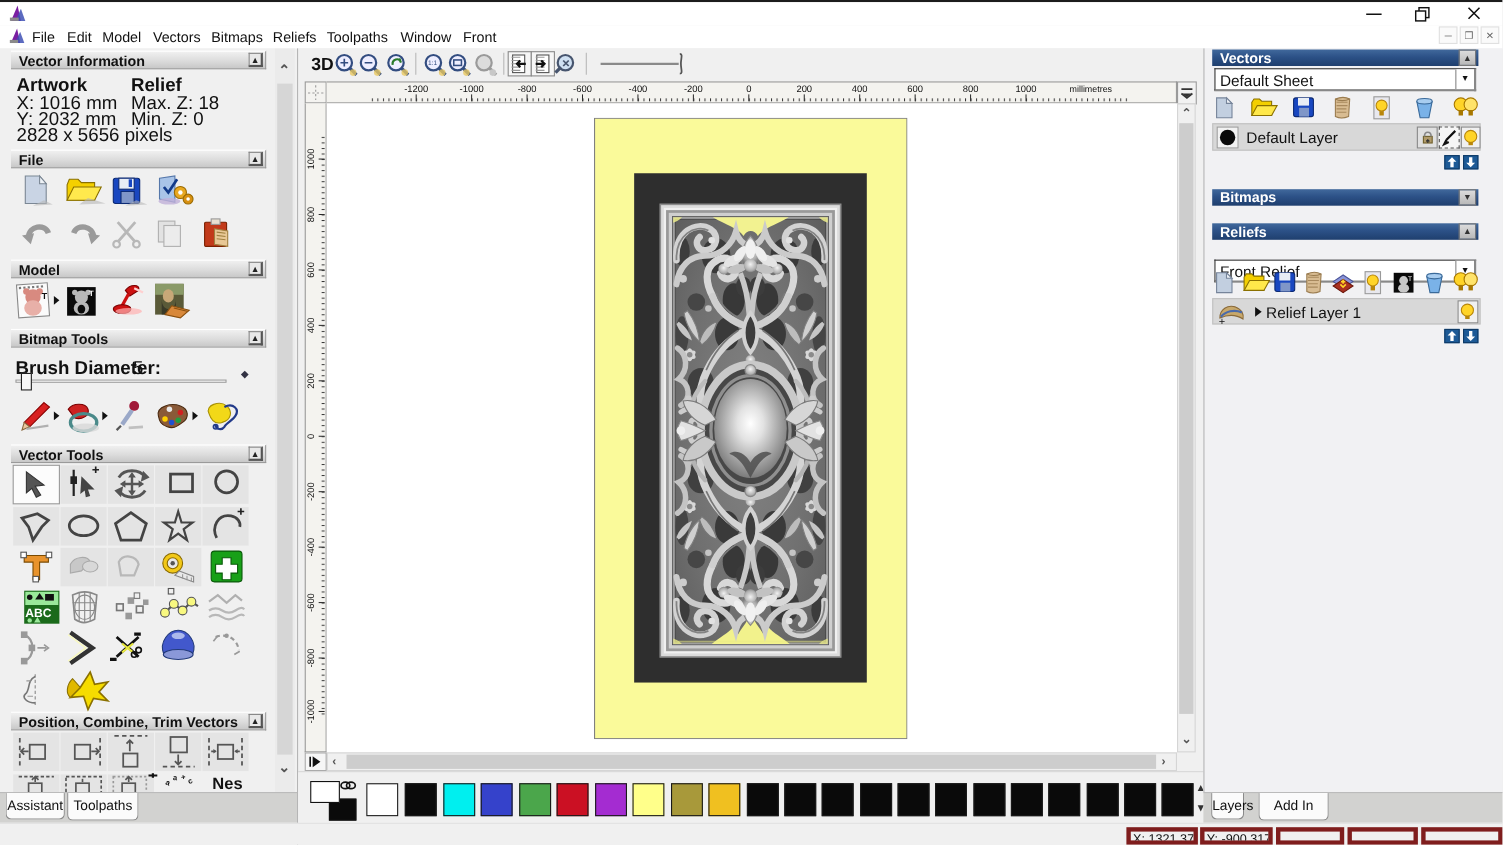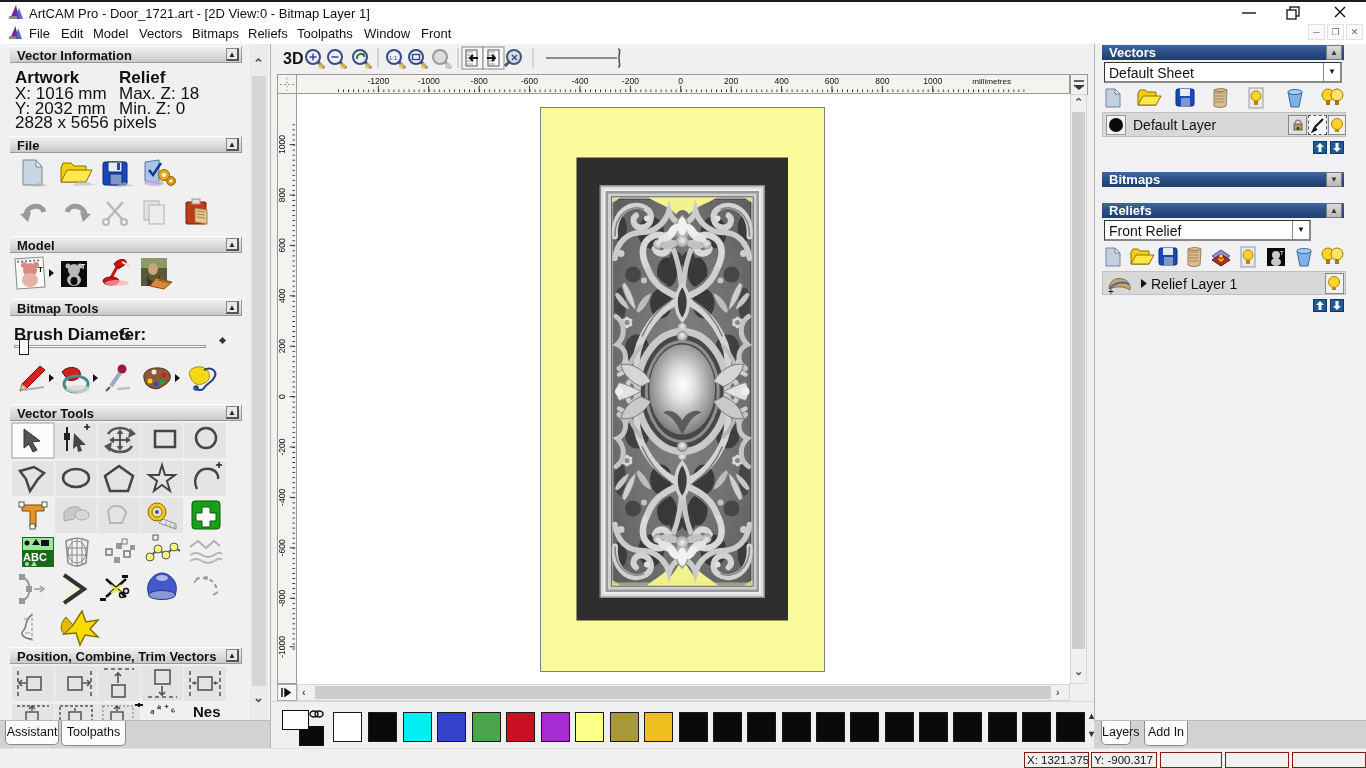--- a/index.html
+++ b/index.html
@@ -46,32 +46,31 @@
 .combo { position:absolute; left:9px; width:238px; height:21px; background:#fff; border:1px solid #333; border-right:2px solid #888; border-bottom:2px solid #888; }
 .combo span { position:absolute; left:4px; top:2px; font-size:14px; color:#111; }
 .combo .arr { position:absolute; right:0; top:0; width:17px; height:100%; background:#fff; border-left:1px solid #888; color:#111; font-size:8px; text-align:center; line-height:17px; }
 .layerrow { position:absolute; left:8px; width:244px; background:#d8d8d8; border:1px solid #c0c0c0; }
 .udbtn { position:absolute; width:14px; height:13px; background:#1d5a96; color:#fff; font-size:11px; font-weight:bold; text-align:center; line-height:12px; border:1px solid #0f3a66; }
 
 .tabstrip { position:absolute; height:28px; background:#d2d2d0; border-top:1px solid #bbb; }
 .tab { position:absolute; top:1px; background:#fbfbfb; border:1px solid #8a8a8a; border-top:none; border-radius:0 0 5px 5px; font-size:12.5px; color:#111; text-align:center; }
 
 #statusbar { left:0; top:748px; width:1366px; height:20px; background:#f0f0f0; border-top:1px solid #e2e2e2; }
-.sbox { position:absolute; top:3px; height:16px; border:1px solid #7f1d1d; background:#f0f0f0; font-size:11.5px; color:#111; padding-left:2px; white-space:nowrap; line-height:14px; overflow:hidden; }
+.sbox { position:absolute; top:3px; height:16px; border:4px solid #7f1d1d; background:#f0f0f0; font-size:11.5px; color:#111; padding-left:2px; white-space:nowrap; line-height:14px; overflow:hidden; }
 </style>
 </head>
 <body>
 <div class="abs" id="topline"></div>
 <div class="abs" id="titlebar">
   <svg class="abs" style="left:8px;top:2px" width="17" height="17" viewBox="0 0 17 17">
     <path d="M2 15 L8 1 L11 15 Z" fill="#7a1fa2"></path>
     <path d="M6 15 L11 4 L15 15 Z" fill="#3f51b5" opacity="0.85"></path>
     <rect x="1" y="12" width="8" height="3" fill="#8a8a8a"></rect>
   </svg>
-  <span class="abs" id="titletext">ArtCAM Pro - Door_1721.art - [2D View:0 - Bitmap Layer 1]</span>
   <svg class="abs" style="left:1240px;top:1px" width="110" height="20" viewBox="0 0 110 20">
     <line x1="2" y1="10" x2="16" y2="10" stroke="#111" stroke-width="1.4"></line>
     <rect x="50" y="4" width="9" height="9" fill="none" stroke="#111" stroke-width="1.3"></rect>
     <rect x="47" y="7" width="9" height="9" fill="#fff" stroke="#111" stroke-width="1.3"></rect>
     <path d="M95 4 L105 14 M105 4 L95 14" stroke="#111" stroke-width="1.4"></path>
   </svg>
 </div>
 <div class="abs" id="menubar">
   <svg class="abs" style="left:8px;top:2px" width="16" height="16" viewBox="0 0 17 17">
     <path d="M2 15 L8 1 L11 15 Z" fill="#7a1fa2"></path>
@@ -828,21 +827,21 @@
       <path d="M6 10 L2 6 H4.5 V1 H7.5 V6 H10 Z" fill="#fff"></path>
     </svg></div>
 <div class="bhdr" style="left:1102px;top:172px;width:242px">
     <span>Bitmaps</span>
   </div>
 <div class="bbtn" style="left:1326px;top:172px">▼</div>
 <div class="bhdr" style="left:1102px;top:203px;width:242px">
     <span>Reliefs</span>
   </div>
 <div class="bbtn" style="left:1326px;top:203px">▲</div>
-<div class="combo" style="left:1104px;top:220px;width:207px">
+<div class="combo" style="left:1104px;top:236px;width:238px">
     <span>Front Relief</span>
     <div class="arr">▼</div>
   </div>
 <svg class="abs" style="left:1102px;top:246px" width="244" height="22" viewBox="0 0 244 22">
   <use href="#icoNew"></use>
   <use href="#icoFolder" transform="translate(-7,0)"></use>
   <use href="#icoSave" transform="translate(-17,0)"></use>
   <use href="#icoScroll" transform="translate(-26,0)"></use>
   <g transform="translate(108,0)">
       <path d="M2 10 L11 4 L20 10 L11 16 Z" fill="#8a94d8" stroke="#4a5498"></path>
@@ -888,21 +887,21 @@
     </svg></div>
 <div class="udbtn" style="left:1330px;top:299px"><svg width="12" height="11">
       <path d="M6 10 L2 6 H4.5 V1 H7.5 V6 H10 Z" fill="#fff"></path>
     </svg></div>
 
 <div class="tabstrip" style="left:0;top:720px;width:270px"></div>
 <div class="tab" style="left:5px;top:721px;width:54px;height:24px;line-height:22px;z-index:3">Assistant</div>
 <div class="tab" style="left:61px;top:721px;width:65px;height:25px;line-height:23px;z-index:2">Toolpaths</div>
 <div class="tabstrip" style="left:1094px;top:720px;width:272px"></div>
 <div class="tab" style="left:1101px;top:721px;width:30px;height:24px;line-height:22px;z-index:3">Layers</div>
-<div class="tab" style="left:1144px;top:721px;width:44px;height:25px;line-height:23px;z-index:2">Add In</div>
+<div class="tab" style="left:1144px;top:721px;width:64px;height:25px;line-height:23px;z-index:2">Add In</div>
 
 <div class="abs" id="statusbar">
   <div class="sbox" style="left:1024px;width:65px">X: 1321.375</div>
   <div class="sbox" style="left:1091px;width:66px">Y: -900.317</div>
   <div class="sbox" style="left:1160px;width:62px"></div>
   <div class="sbox" style="left:1225px;width:64px"></div>
   <div class="sbox" style="left:1292px;width:74px"></div>
 </div>
 
 </body></html>

